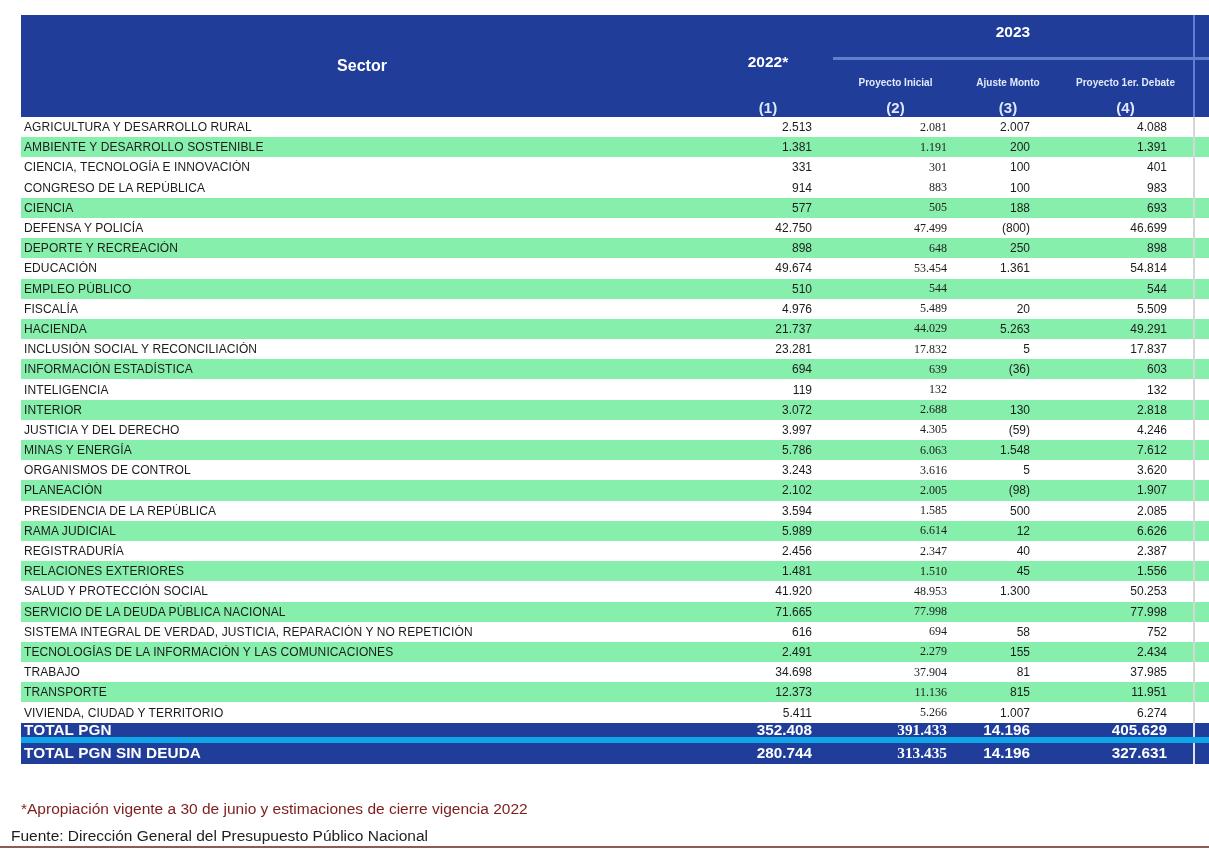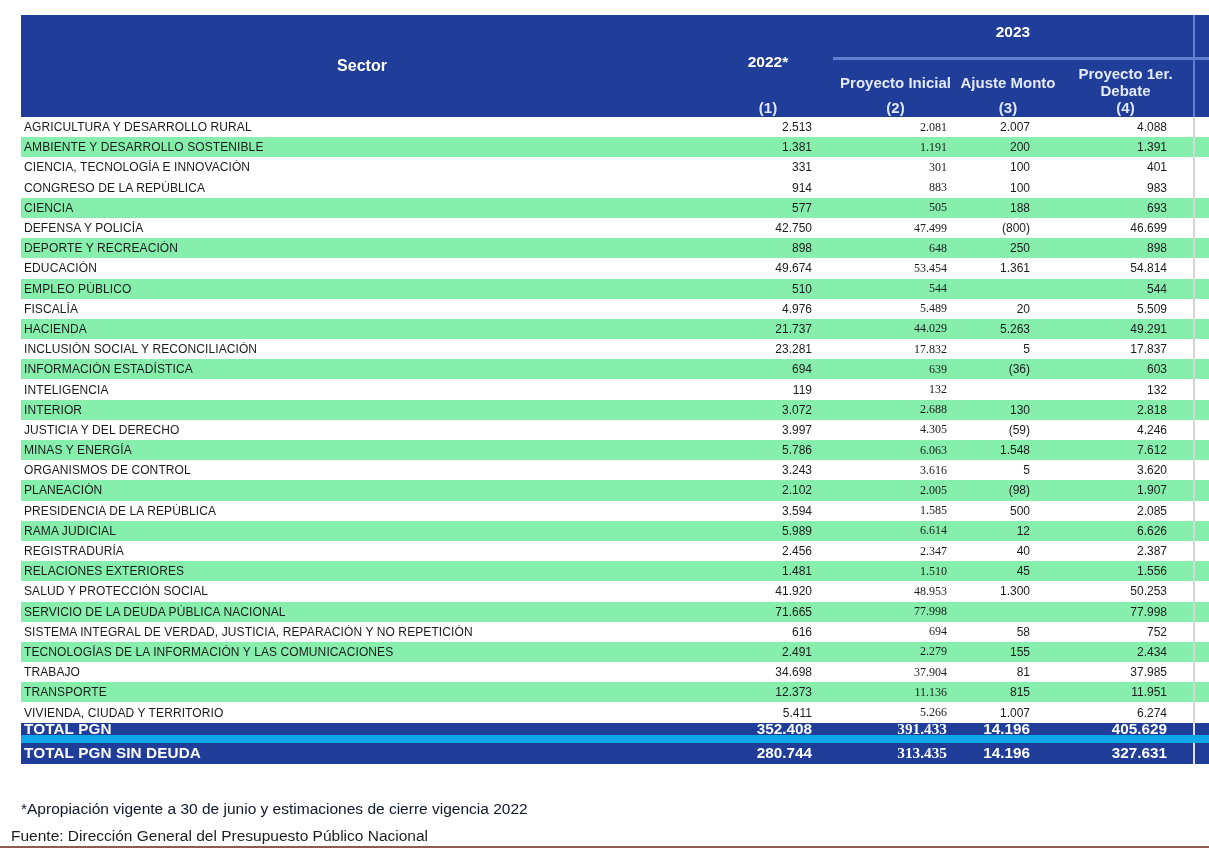--- a/index.html
+++ b/index.html
@@ -20,46 +20,46 @@
   .h-2022 { width:130px; position:relative; font-size:15.5px; }
   .h-2022 .hlbl { position:absolute; top:38px; left:0; right:0; text-align:center; }
   .hnum { position:absolute; bottom:1px; left:0; right:0; text-align:center; font-size:15px; color:#dfe8fa; }
   .h-group { width:360px; position:relative; }
   .g-title { position:absolute; top:8px; left:0; right:0; text-align:center; font-size:15.5px; }
   .g-underline { position:absolute; top:42px; left:812px; right:0; height:3px; background:#5e80cf; }
   .g-cols { position:absolute; top:48px; bottom:0; left:0; right:0; display:flex; }
   .g-col { position:relative; display:flex; flex-direction:column; align-items:center; }
   .g-col .glbl {
     flex:1; display:flex; align-items:center; justify-content:center;
-    text-align:center; font-size:15px; line-height:1.12; color:#e2eafb; padding-bottom:14px;
+    text-align:center; font-size:10px; line-height:1.12; color:#e2eafb; padding-bottom:14px;
   }
   .g-col-0 { width:125px; } .g-col-1 { width:100px; } .g-col-2 { width:135px; }
   .h-partial { width:16px; border-left:2px solid #5e80cf; }
 
   
   .row { display:flex; height:20.2px; align-items:center; background:#ffffff; font-size:12px; }
   .row.alt { background:#86efac; }
   .cell-sector { width:682px; padding-left:3px; white-space:nowrap; overflow:hidden; letter-spacing:0.1px; }
   .cell-num { text-align:right; white-space:nowrap; }
   .c0 { width:130px; padding-right:21px; }
   .c1 { width:125px; padding-right:11px;font-family:Liberation Serif, serif; }
   .c2 { width:100px; padding-right:28px; }
   .c3 { width:135px; padding-right:26px; }
   .cell-partial { width:16px; align-self:stretch; border-left:2px solid #d6d6d6; }
 
   
   .trow {
     display:flex; height:20.5px; align-items:center;
     background:#1f3d99; color:#ffffff; font-weight:bold; font-size:15.3px;
   }
-  .trow.first { border-bottom:8px solid #0ea5e9; }
+  .trow.first { border-bottom:6px solid #0ea5e9; }
   .trow .cell-partial { border-left:2px solid rgba(255,255,255,0.85); }
 
   
-  .footnote { position:absolute; left:21px; top:800px; font-size:15.5px; color:#0f172a;text-align:right; }
+  .footnote { position:absolute; left:21px; top:800px; font-size:15.5px; color:#7f1d1d;text-align:right; }
   .source   { position:absolute; left:11px; top:827px; font-size:15.5px; color:#1d1d1d; }
   .bottom-rule { position:absolute; left:0; right:0; bottom:2px; height:2px; background:#8a5c52; }
 </style>
 </head>
 <body>
 
 <div class="page">
 
   <div class="budget-table">
 

